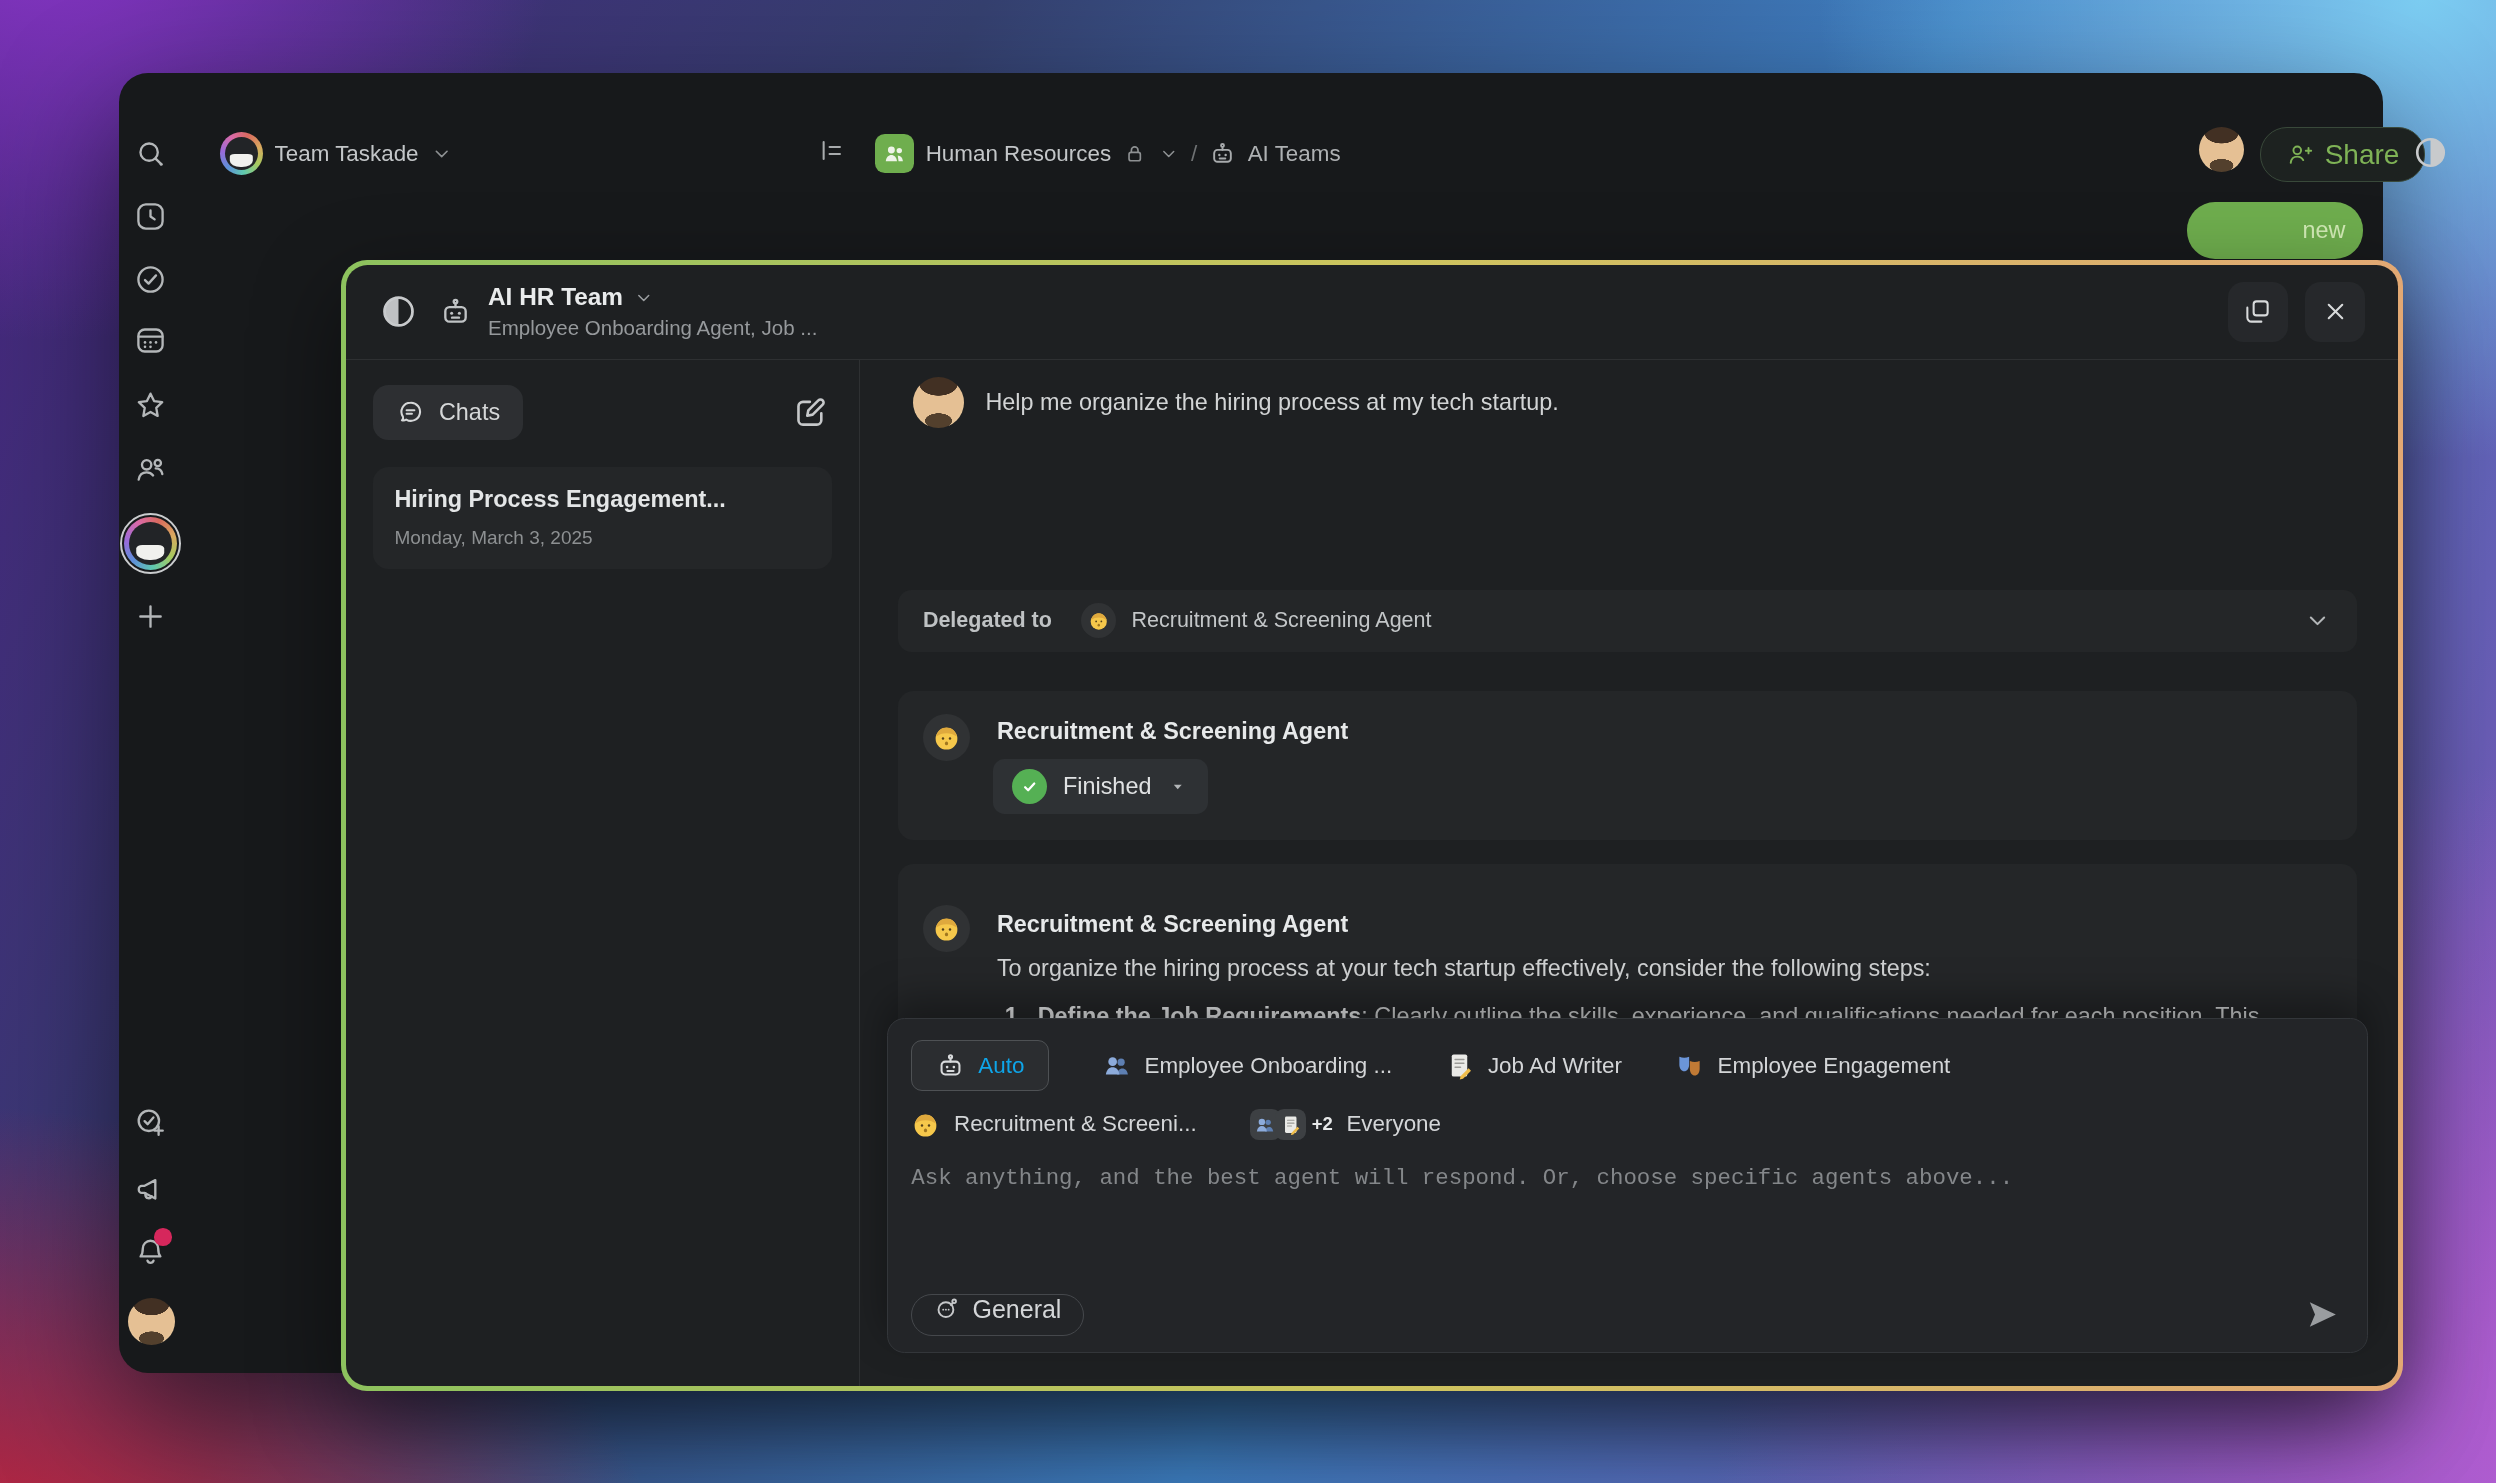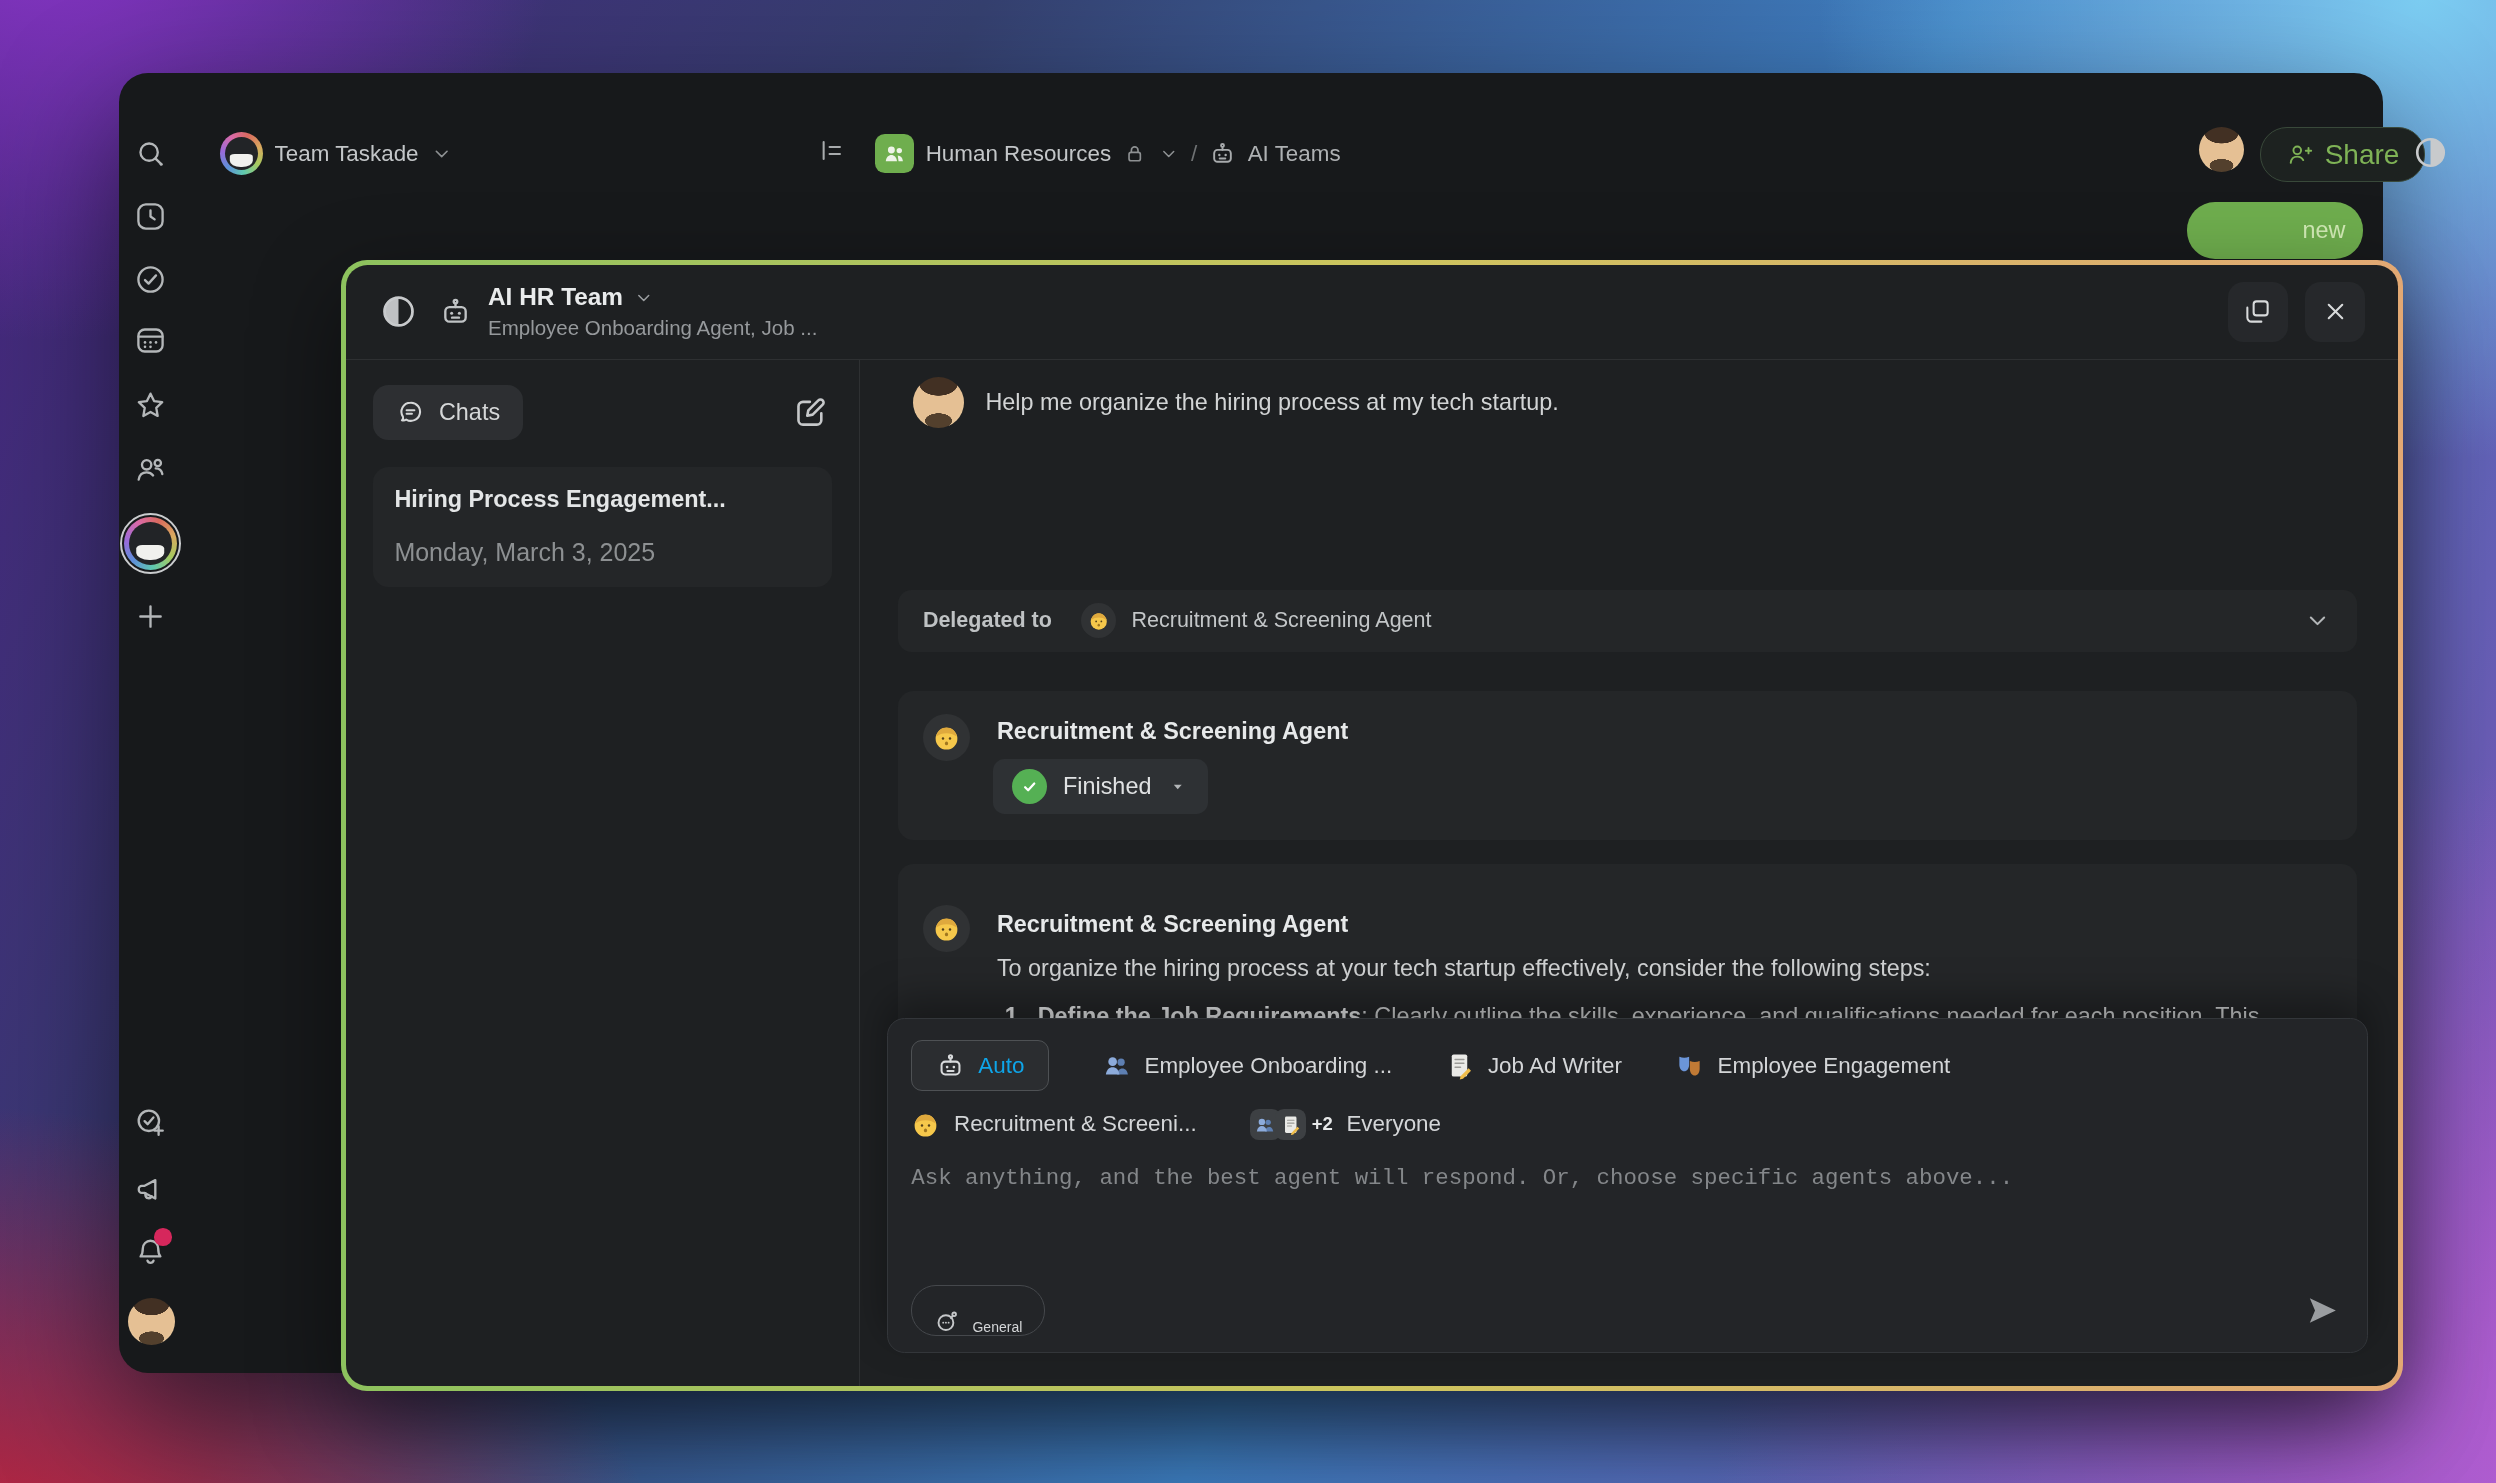--- a/index.html
+++ b/index.html
@@ -52,21 +52,21 @@
   .sq-btn{width:60px;height:60px;border-radius:15.6px;background:#26282b;color:#d8dadb;display:flex;align-items:center;justify-content:center;cursor:pointer}
   .m-body{flex:1;display:flex;min-height:0}
   
   .chats-panel{width:514px;flex:0 0 auto;border-right:1px solid #2e3032;padding:25px 27px}
   .chats-head{display:flex;align-items:center;justify-content:space-between}
   .chats-pill{display:flex;align-items:center;gap:13.7px;height:55px;padding:0 23.4px;border-radius:15.6px;background:#2d2f32;
     color:#d5d7d8;font-size:23.4px;cursor:pointer}
   .compose-btn{width:43px;height:43px;color:#c6c8ca;display:flex;align-items:center;justify-content:center;cursor:pointer}
   .chat-item{margin-top:27px;background:#242628;border-radius:15.6px;padding:19.5px 21.5px;cursor:pointer}
   .chat-item-title{font-size:23.4px;font-weight:bold;color:#e4e6e7;white-space:nowrap;overflow:hidden}
-  .chat-item-date{font-size:25px;color:#8d9092;margin-top:25px}
+  .chat-item-date{font-size:19px;color:#8d9092;margin-top:14px}
   
   .chat-area{position:relative;flex:1;min-width:0;overflow:hidden}
   .msg-row{position:absolute;left:53px;top:17.6px;display:flex;gap:21.5px}
   .msg-avatar{width:51px;height:51px;flex:0 0 auto}
   .msg-name{font-size:23.4px;font-weight:bold;color:#e9ebec;margin-top:7.8px}
   .msg-text{font-size:23.4px;color:#d2d4d5;margin-top:11.7px}
   .delegate-row{position:absolute;left:38px;top:230px;width:1459px;height:62px;border-radius:13.7px;background:#242628;
     display:flex;align-items:center;padding:0 25px;cursor:pointer}
   .delegate-label{font-size:21.5px;font-weight:bold;color:#bfc2c4}
   .emoji-badge{width:35px;height:35px;border-radius:50%;background:#303234;display:flex;align-items:center;justify-content:center;flex:0 0 auto}
@@ -96,22 +96,22 @@
   .chip{display:flex;align-items:center;gap:13.7px;font-size:22.4px;color:#d4d6d8;cursor:pointer;white-space:nowrap}
   .chip-auto{height:51px;padding:0 23.4px;border-radius:11px;background:#2b2d30;border:1.5px solid #4e5154;color:#0ea5e9}
   .mini-tile{width:31px;height:31px;border-radius:8.8px;background:#3d4043;display:flex;align-items:center;justify-content:center}
   .mini-stack{display:flex;align-items:center}
   .mini-stack .mini-tile + .mini-tile{margin-left:-5.9px}
   .mini-more{font-size:18.5px;font-weight:bold;color:#e6e8e9;margin-left:5.9px}
   .composer textarea{margin-top:25px;flex:1;background:transparent;border:none;outline:none;resize:none;
     font-family:Liberation Mono, monospace;font-size:22.4px;color:#d6d8d9}
   .composer textarea::placeholder{color:#84878a}
   .composer-foot{display:flex;align-items:center;justify-content:space-between;margin-top:7.8px}
-  .mode-pill{display:flex;align-items:flex-end;gap:11.7px;height:51px;padding:0 21.5px;border:1.5px solid #45484c;
-    border-radius:25px;font-size:14px;color:#d4d6d8;cursor:pointer}
+  .mode-pill{display:flex;align-items:flex-start;gap:11.7px;height:42px;padding:0 21.5px;border:1.5px solid #45484c;
+    border-radius:25px;font-size:25px;color:#d4d6d8;cursor:pointer}
   .send-btn{width:43px;height:43px;color:#9a9da0;display:flex;align-items:center;justify-content:center;cursor:pointer}
   .em{width:29px;height:29px;display:block}
   .em-sm{width:21.5px;height:21.5px;display:block}
 </style>
 </head>
 <body>
 
 <svg width="0" height="0" style="position:absolute">
   <defs>
     <symbol id="sy-search" viewBox="0 0 24 24">

